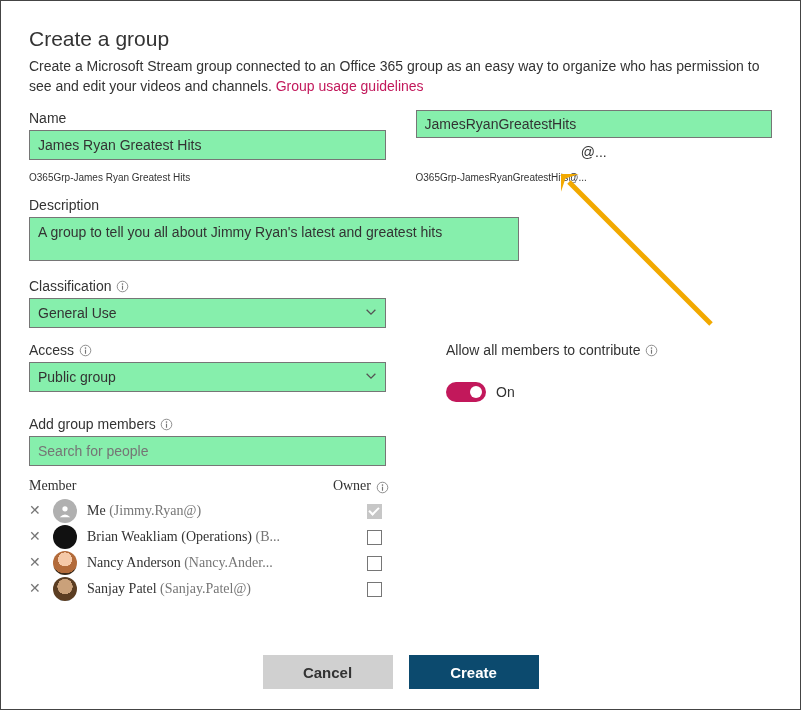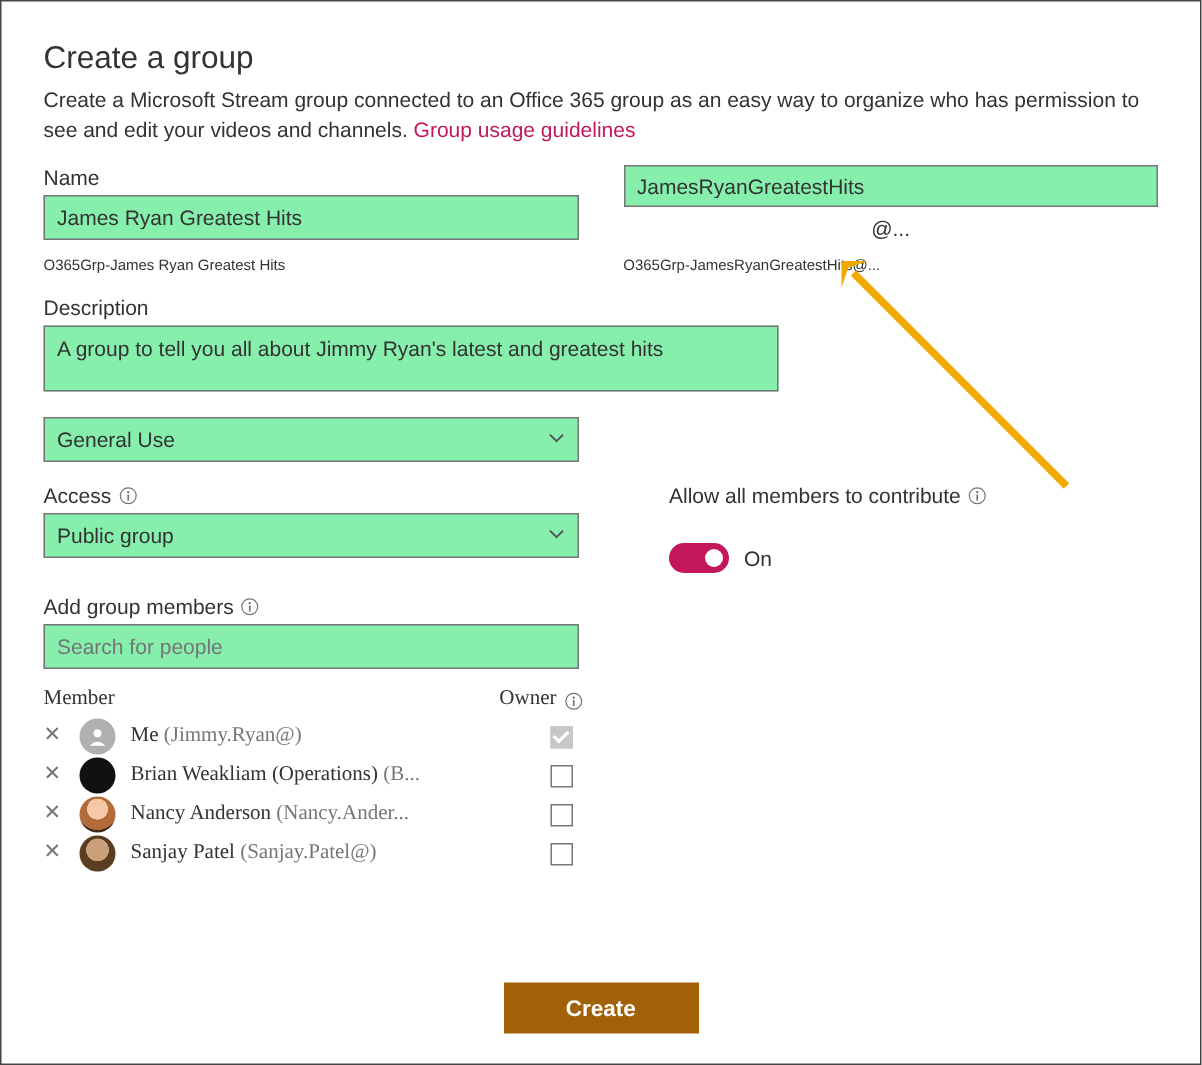--- a/index.html
+++ b/index.html
@@ -83,21 +83,21 @@
   .chk.checked-disabled { background:#c7c7c7; border-color:#c7c7c7; display:flex; align-items:center; justify-content:center;}
   .chk.checked-disabled::after { content:""; width:4px; height:8px; border:solid #fff; border-width:0 2px 2px 0; transform:rotate(45deg); margin-top:-2px;}
   .footer {
     position:absolute; bottom:20px; left:0; right:0;
     display:flex; justify-content:center; gap:16px;
   }
   .btn {
     width:130px; height:34px; border:none; font-size:15px; cursor:pointer;
   }
   .btn.cancel { background:#d0d0d0; color:#333; font-weight:600;}
-  .btn.create { background:#a16207; color:#fff; font-weight:600;}
+  .btn.create { background:#0c4a6e; color:#fff; font-weight:600;}
   .arrow-annot {
     position:absolute;
     left:560px; top:173px;
     pointer-events:none;
   }
 </style>
 </head>
 <body>
 
 <div class="dialog">
@@ -121,20 +121,30 @@
       <div class="hint">O365Grp-JamesRyanGreatestHits@...</div>
     </div>
   </div>
 
   <div class="section">
     <div class="label">Description</div>
     <textarea class="textarea" style="width: 490px;">A group to tell you all about Jimmy Ryan's latest and greatest hits</textarea>
   </div>
 
   <div class="section">
+    <div class="label">
+      <span>Classification</span>
+      <span class="icon-info">
+        <svg width="13" height="13" viewBox="0 0 16 16">
+            <circle cx="8" cy="8" r="6.5" fill="none" stroke="#767676" stroke-width="1"></circle>
+            <circle cx="8" cy="5" r="1" fill="#767676"></circle>
+            <rect x="7.3" y="7" width="1.4" height="5" fill="#767676"></rect>
+          </svg>
+      </span>
+    </div>
     <div class="combo half-width">
       <input class="input" readonly="" value="General Use" style="">
       <span class="chev">
         <svg width="14" height="14" viewBox="0 0 16 16">
             <path d="M3 6 L8 11 L13 6" fill="none" stroke="#555" stroke-width="1.5"></path>
           </svg>
       </span>
     </div>
   </div>
 
@@ -251,16 +261,17 @@
   <svg class="arrow-annot" width="170" height="160">
     <defs>
       <marker id="ah" markerWidth="12" markerHeight="12" refX="2" refY="6" orient="auto">
         <path d="M0,0 L12,6 L0,12 L3,6 Z" fill="#f2a900"></path>
       </marker>
     </defs>
     <line x1="150" y1="150" x2="8" y2="8" stroke="#f2a900" stroke-width="5" marker-end="url(#ah)"></line>
   </svg>
 
   <div class="footer">
+    <button class="btn cancel">Cancel</button>
     <button class="btn create">Create</button>
   </div>
 
 </div>
 
 </body></html>

